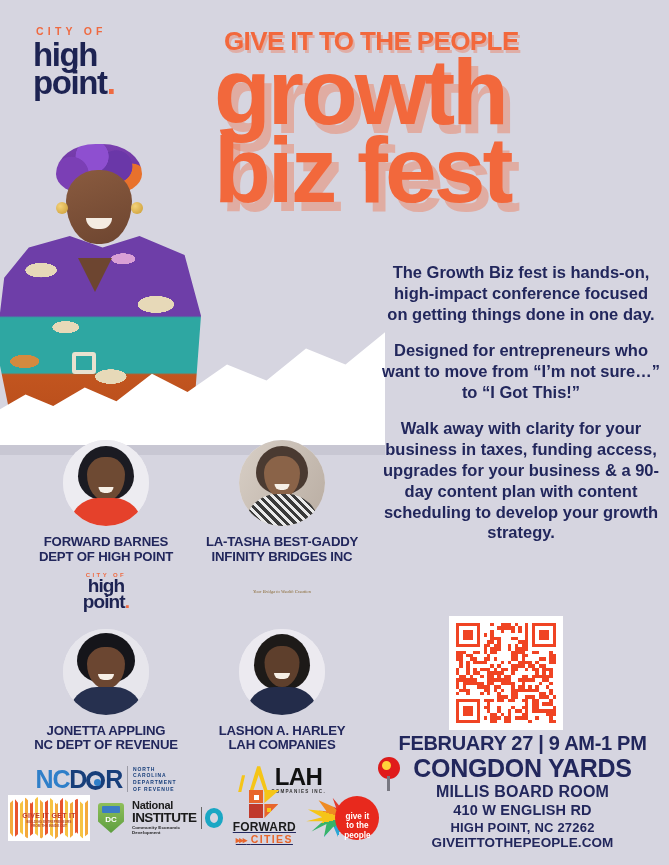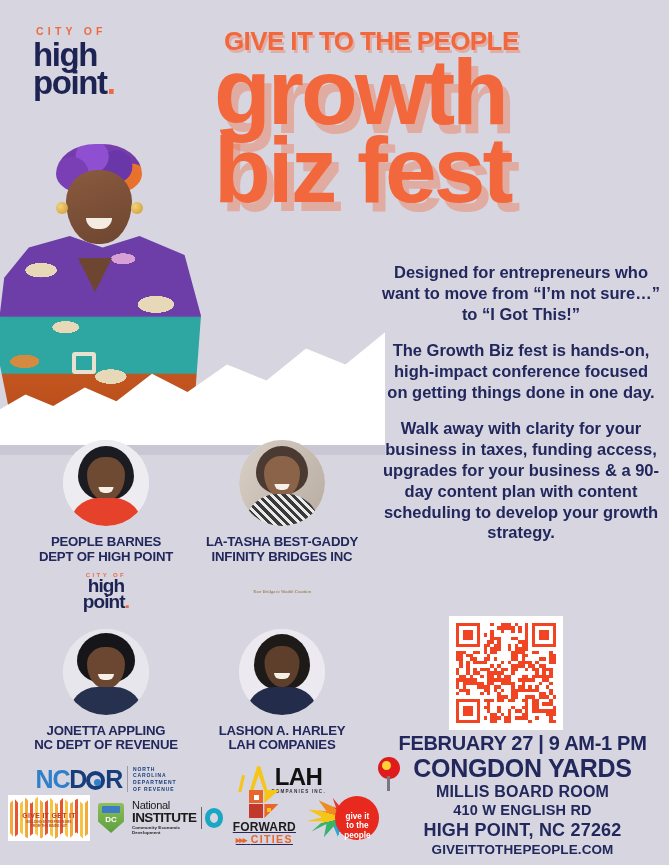--- a/index.html
+++ b/index.html
@@ -126,21 +126,21 @@
 
   
   .event{
     position:absolute;left:380px;top:732px;width:285px;text-align:center;
     color:#22275c;
   }
   .event .line1{font-size:20px;font-weight:800;letter-spacing:-0.3px;line-height:1.12;}
   .event .line2{font-size:25px;font-weight:800;letter-spacing:-0.3px;line-height:1.12;}
   .event .line3{font-size:16px;font-weight:800;letter-spacing:.2px;line-height:1.22;}
   .event .line4{font-size:14.5px;font-weight:800;letter-spacing:.2px;line-height:1.22;}
-  .event .line5{font-size:18px;font-weight:800;letter-spacing:.2px;line-height:1.22;}
+  .event .line5{font-size:13px;font-weight:800;letter-spacing:.2px;line-height:1.22;}
   .event .line6{font-size:13.5px;font-weight:800;letter-spacing:.1px;line-height:1.25;}
   .pin{position:absolute;left:378px;top:757px;width:22px;height:34px;}
   .pin .head{
     position:absolute;left:0;top:0;width:22px;height:22px;border-radius:50%;
     background:radial-gradient(circle at 62% 62%,#e01b1b 0 62%,#c11414 100%);
   }
   .pin .hl{position:absolute;left:4px;top:4px;width:9px;height:9px;border-radius:50%;background:#ffd23a;}
   .pin .stem{position:absolute;left:9px;top:19px;width:3px;height:15px;background:#787882;}
 
   
@@ -219,21 +219,21 @@
   .shield{width:26px;height:30px;position:relative;}
   .shield .sh{
     position:absolute;inset:0;background:linear-gradient(#8fbf5a,#5d9e3f);
     clip-path:polygon(0 0,100% 0,100% 62%,50% 100%,0 62%);border-radius:3px;
   }
   .shield .top{position:absolute;left:4px;top:3px;right:4px;height:7px;background:#3b7cc4;border-radius:1px;}
   .shield .dc{position:absolute;left:0;right:0;top:12px;text-align:center;font-size:8px;font-weight:800;color:#fff;}
 
   .natinst{display:flex;align-items:center;gap:3px;}
   .natinst .tb{text-align:left;}
-  .natinst .n1{font-size:11px;font-weight:400;color:#1b1b1b;line-height:1;letter-spacing:-.3px;}
+  .natinst .n1{font-size:11px;font-weight:700;color:#1b1b1b;line-height:1;letter-spacing:-.3px;}
   .natinst .n2{font-size:13.5px;font-weight:800;color:#1b1b1b;line-height:1;letter-spacing:-.6px;}
   .natinst .n3{font-size:4.4px;font-weight:700;color:#1b1b1b;line-height:1.3;letter-spacing:.1px;}
   .natinst .ring{width:20px;height:20px;border-radius:50%;border:5px solid #1aa7c4;}
   .natinst .barv{width:1px;height:22px;background:#666;}
 
   .fwd{width:66px;text-align:center;text-decoration:underline;}
   .fwd .mk{width:30px;height:28px;margin:0 auto 3px auto;position:relative;}
   .fwd .mk i{position:absolute;display:block;}
   .fwd .w1{font-size:12px;font-weight:800;color:#1b1b1b;letter-spacing:.2px;line-height:1;}
   .fwd .w2{font-size:10.5px;font-weight:700;color:#e8652b;letter-spacing:1.4px;line-height:1.25;}
@@ -281,22 +281,22 @@
     <div class="ear-r"></div>
     <div class="body"></div>
     <div class="chest"></div>
     <div class="buckle"></div>
   </div>
 
   <div class="growth-shape2"></div>
   <div class="growth-shape"></div>
 
   <div class="copy">
+    <p>The Growth Biz fest is hands-on, high-impact conference focused on getting things done in one day.</p>
     <p>Designed for entrepreneurs who want to move from “I’m not sure…” to “I Got This!”</p>
-    <p>The Growth Biz fest is hands-on, high-impact conference focused on getting things done in one day.</p>
     <p>Walk away with clarity for your business in taxes, funding access, upgrades for your business &amp; a 90-day content plan with content scheduling to develop your growth strategy.</p>
   </div>
 
   <div class="qr-wrap">
     <svg class="qr" viewBox="0 0 29 29" shape-rendering="crispEdges">
       <rect width="29" height="29" fill="#ffffff"></rect>
       <g fill="#f04423" id="qrmods">
           <path d="M0 0h1v1h-1zM1 0h1v1h-1zM2 0h1v1h-1zM3 0h1v1h-1zM4 0h1v1h-1zM5 0h1v1h-1zM6 0h1v1h-1zM10 0h1v1h-1zM13 0h1v1h-1zM14 0h1v1h-1zM15 0h1v1h-1zM17 0h1v1h-1zM20 0h1v1h-1zM22 0h1v1h-1zM23 0h1v1h-1zM24 0h1v1h-1zM25 0h1v1h-1zM26 0h1v1h-1zM27 0h1v1h-1zM28 0h1v1h-1zM0 1h1v1h-1zM6 1h1v1h-1zM12 1h1v1h-1zM13 1h1v1h-1zM14 1h1v1h-1zM15 1h1v1h-1zM16 1h1v1h-1zM18 1h1v1h-1zM20 1h1v1h-1zM22 1h1v1h-1zM28 1h1v1h-1zM0 2h1v1h-1zM2 2h1v1h-1zM3 2h1v1h-1zM4 2h1v1h-1zM6 2h1v1h-1zM10 2h1v1h-1zM13 2h1v1h-1zM16 2h1v1h-1zM18 2h1v1h-1zM20 2h1v1h-1zM22 2h1v1h-1zM24 2h1v1h-1zM25 2h1v1h-1zM26 2h1v1h-1zM28 2h1v1h-1zM0 3h1v1h-1zM2 3h1v1h-1zM3 3h1v1h-1zM4 3h1v1h-1zM6 3h1v1h-1zM8 3h1v1h-1zM10 3h1v1h-1zM20 3h1v1h-1zM22 3h1v1h-1zM24 3h1v1h-1zM25 3h1v1h-1zM26 3h1v1h-1zM28 3h1v1h-1zM0 4h1v1h-1zM2 4h1v1h-1zM3 4h1v1h-1zM4 4h1v1h-1zM6 4h1v1h-1zM10 4h1v1h-1zM11 4h1v1h-1zM12 4h1v1h-1zM16 4h1v1h-1zM17 4h1v1h-1zM20 4h1v1h-1zM22 4h1v1h-1zM24 4h1v1h-1zM25 4h1v1h-1zM26 4h1v1h-1zM28 4h1v1h-1zM0 5h1v1h-1zM6 5h1v1h-1zM9 5h1v1h-1zM10 5h1v1h-1zM12 5h1v1h-1zM18 5h1v1h-1zM19 5h1v1h-1zM20 5h1v1h-1zM22 5h1v1h-1zM28 5h1v1h-1zM0 6h1v1h-1zM1 6h1v1h-1zM2 6h1v1h-1zM3 6h1v1h-1zM4 6h1v1h-1zM5 6h1v1h-1zM6 6h1v1h-1zM8 6h1v1h-1zM9 6h1v1h-1zM11 6h1v1h-1zM12 6h1v1h-1zM15 6h1v1h-1zM17 6h1v1h-1zM19 6h1v1h-1zM20 6h1v1h-1zM22 6h1v1h-1zM23 6h1v1h-1zM24 6h1v1h-1zM25 6h1v1h-1zM26 6h1v1h-1zM27 6h1v1h-1zM28 6h1v1h-1zM8 7h1v1h-1zM10 7h1v1h-1zM11 7h1v1h-1zM12 7h1v1h-1zM15 7h1v1h-1zM17 7h1v1h-1zM18 7h1v1h-1zM19 7h1v1h-1zM20 7h1v1h-1zM0 8h1v1h-1zM1 8h1v1h-1zM2 8h1v1h-1zM5 8h1v1h-1zM6 8h1v1h-1zM8 8h1v1h-1zM10 8h1v1h-1zM11 8h1v1h-1zM16 8h1v1h-1zM17 8h1v1h-1zM18 8h1v1h-1zM19 8h1v1h-1zM22 8h1v1h-1zM23 8h1v1h-1zM27 8h1v1h-1zM0 9h1v1h-1zM1 9h1v1h-1zM3 9h1v1h-1zM4 9h1v1h-1zM9 9h1v1h-1zM16 9h1v1h-1zM17 9h1v1h-1zM19 9h1v1h-1zM20 9h1v1h-1zM27 9h1v1h-1zM28 9h1v1h-1zM0 10h1v1h-1zM1 10h1v1h-1zM4 10h1v1h-1zM5 10h1v1h-1zM8 10h1v1h-1zM9 10h1v1h-1zM11 10h1v1h-1zM16 10h1v1h-1zM17 10h1v1h-1zM19 10h1v1h-1zM24 10h1v1h-1zM25 10h1v1h-1zM27 10h1v1h-1zM28 10h1v1h-1zM1 11h1v1h-1zM3 11h1v1h-1zM5 11h1v1h-1zM6 11h1v1h-1zM7 11h1v1h-1zM8 11h1v1h-1zM13 11h1v1h-1zM15 11h1v1h-1zM18 11h1v1h-1zM19 11h1v1h-1zM20 11h1v1h-1zM21 11h1v1h-1zM23 11h1v1h-1zM27 11h1v1h-1zM28 11h1v1h-1zM1 12h1v1h-1zM3 12h1v1h-1zM10 12h1v1h-1zM12 12h1v1h-1zM16 12h1v1h-1zM17 12h1v1h-1zM18 12h1v1h-1zM19 12h1v1h-1zM21 12h1v1h-1zM22 12h1v1h-1zM24 12h1v1h-1zM25 12h1v1h-1zM0 13h1v1h-1zM3 13h1v1h-1zM5 13h1v1h-1zM7 13h1v1h-1zM8 13h1v1h-1zM9 13h1v1h-1zM11 13h1v1h-1zM13 13h1v1h-1zM14 13h1v1h-1zM16 13h1v1h-1zM17 13h1v1h-1zM20 13h1v1h-1zM22 13h1v1h-1zM23 13h1v1h-1zM25 13h1v1h-1zM26 13h1v1h-1zM27 13h1v1h-1zM0 14h1v1h-1zM3 14h1v1h-1zM5 14h1v1h-1zM6 14h1v1h-1zM9 14h1v1h-1zM10 14h1v1h-1zM11 14h1v1h-1zM12 14h1v1h-1zM13 14h1v1h-1zM16 14h1v1h-1zM23 14h1v1h-1zM25 14h1v1h-1zM27 14h1v1h-1zM1 15h1v1h-1zM2 15h1v1h-1zM4 15h1v1h-1zM7 15h1v1h-1zM9 15h1v1h-1zM10 15h1v1h-1zM12 15h1v1h-1zM14 15h1v1h-1zM15 15h1v1h-1zM19 15h1v1h-1zM20 15h1v1h-1zM22 15h1v1h-1zM23 15h1v1h-1zM24 15h1v1h-1zM25 15h1v1h-1zM26 15h1v1h-1zM27 15h1v1h-1zM0 16h1v1h-1zM1 16h1v1h-1zM2 16h1v1h-1zM3 16h1v1h-1zM4 16h1v1h-1zM5 16h1v1h-1zM9 16h1v1h-1zM10 16h1v1h-1zM11 16h1v1h-1zM12 16h1v1h-1zM13 16h1v1h-1zM14 16h1v1h-1zM15 16h1v1h-1zM18 16h1v1h-1zM19 16h1v1h-1zM20 16h1v1h-1zM21 16h1v1h-1zM22 16h1v1h-1zM25 16h1v1h-1zM26 16h1v1h-1zM0 17h1v1h-1zM2 17h1v1h-1zM3 17h1v1h-1zM4 17h1v1h-1zM5 17h1v1h-1zM6 17h1v1h-1zM7 17h1v1h-1zM9 17h1v1h-1zM10 17h1v1h-1zM13 17h1v1h-1zM14 17h1v1h-1zM15 17h1v1h-1zM16 17h1v1h-1zM19 17h1v1h-1zM24 17h1v1h-1zM27 17h1v1h-1zM0 18h1v1h-1zM2 18h1v1h-1zM6 18h1v1h-1zM7 18h1v1h-1zM8 18h1v1h-1zM9 18h1v1h-1zM11 18h1v1h-1zM12 18h1v1h-1zM16 18h1v1h-1zM18 18h1v1h-1zM19 18h1v1h-1zM21 18h1v1h-1zM23 18h1v1h-1zM26 18h1v1h-1zM1 19h1v1h-1zM2 19h1v1h-1zM3 19h1v1h-1zM8 19h1v1h-1zM9 19h1v1h-1zM11 19h1v1h-1zM13 19h1v1h-1zM16 19h1v1h-1zM17 19h1v1h-1zM18 19h1v1h-1zM19 19h1v1h-1zM20 19h1v1h-1zM21 19h1v1h-1zM22 19h1v1h-1zM23 19h1v1h-1zM27 19h1v1h-1zM0 20h1v1h-1zM3 20h1v1h-1zM7 20h1v1h-1zM9 20h1v1h-1zM12 20h1v1h-1zM16 20h1v1h-1zM17 20h1v1h-1zM24 20h1v1h-1zM25 20h1v1h-1zM27 20h1v1h-1zM12 21h1v1h-1zM13 21h1v1h-1zM14 21h1v1h-1zM16 21h1v1h-1zM17 21h1v1h-1zM20 21h1v1h-1zM21 21h1v1h-1zM22 21h1v1h-1zM24 21h1v1h-1zM25 21h1v1h-1zM26 21h1v1h-1zM28 21h1v1h-1zM0 22h1v1h-1zM1 22h1v1h-1zM2 22h1v1h-1zM3 22h1v1h-1zM4 22h1v1h-1zM5 22h1v1h-1zM6 22h1v1h-1zM8 22h1v1h-1zM9 22h1v1h-1zM10 22h1v1h-1zM12 22h1v1h-1zM13 22h1v1h-1zM15 22h1v1h-1zM16 22h1v1h-1zM19 22h1v1h-1zM20 22h1v1h-1zM22 22h1v1h-1zM23 22h1v1h-1zM27 22h1v1h-1zM0 23h1v1h-1zM6 23h1v1h-1zM9 23h1v1h-1zM20 23h1v1h-1zM22 23h1v1h-1zM23 23h1v1h-1zM25 23h1v1h-1zM26 23h1v1h-1zM27 23h1v1h-1zM0 24h1v1h-1zM2 24h1v1h-1zM3 24h1v1h-1zM4 24h1v1h-1zM6 24h1v1h-1zM8 24h1v1h-1zM9 24h1v1h-1zM12 24h1v1h-1zM16 24h1v1h-1zM19 24h1v1h-1zM20 24h1v1h-1zM22 24h1v1h-1zM23 24h1v1h-1zM28 24h1v1h-1zM0 25h1v1h-1zM2 25h1v1h-1zM3 25h1v1h-1zM4 25h1v1h-1zM6 25h1v1h-1zM9 25h1v1h-1zM12 25h1v1h-1zM15 25h1v1h-1zM17 25h1v1h-1zM18 25h1v1h-1zM20 25h1v1h-1zM22 25h1v1h-1zM23 25h1v1h-1zM24 25h1v1h-1zM25 25h1v1h-1zM26 25h1v1h-1zM27 25h1v1h-1zM28 25h1v1h-1zM0 26h1v1h-1zM2 26h1v1h-1zM3 26h1v1h-1zM4 26h1v1h-1zM6 26h1v1h-1zM10 26h1v1h-1zM11 26h1v1h-1zM13 26h1v1h-1zM15 26h1v1h-1zM19 26h1v1h-1zM20 26h1v1h-1zM26 26h1v1h-1zM27 26h1v1h-1zM28 26h1v1h-1zM0 27h1v1h-1zM6 27h1v1h-1zM8 27h1v1h-1zM10 27h1v1h-1zM11 27h1v1h-1zM12 27h1v1h-1zM14 27h1v1h-1zM15 27h1v1h-1zM17 27h1v1h-1zM18 27h1v1h-1zM19 27h1v1h-1zM20 27h1v1h-1zM23 27h1v1h-1zM27 27h1v1h-1zM0 28h1v1h-1zM1 28h1v1h-1zM2 28h1v1h-1zM3 28h1v1h-1zM4 28h1v1h-1zM5 28h1v1h-1zM6 28h1v1h-1zM10 28h1v1h-1zM11 28h1v1h-1zM14 28h1v1h-1zM15 28h1v1h-1zM21 28h1v1h-1zM27 28h1v1h-1zM28 28h1v1h-1z"></path>
         </g>
     </svg>
@@ -324,21 +324,21 @@
       <div class="sp">
         <div class="ph">
           <div class="av">
             <div class="bg" style="background:#edecf1"></div>
             <div class="h" style="top:6px;width:56px;height:54px;background:#1b1b22"></div>
             <div class="f" style="top:17px;width:38px;height:44px;background:#6e4a33"></div>
             <div class="m" style="top:47px;width:15px;height:6px"></div>
             <div class="t" style="width:72px;height:28px;background:#e5412b"></div>
           </div>
         </div>
-        <div class="nm">PEOPLE BARNES</div>
+        <div class="nm">FORWARD BARNES</div>
         <div class="org">DEPT OF HIGH POINT</div>
         <div class="logo">
           <div class="hp-mini">
             <div class="cityof">CITY OF</div>
             <div class="t1">high</div>
             <div class="t2"><span>point</span><span class="dot">.</span></div>
           </div>
         </div>
       </div>
 

